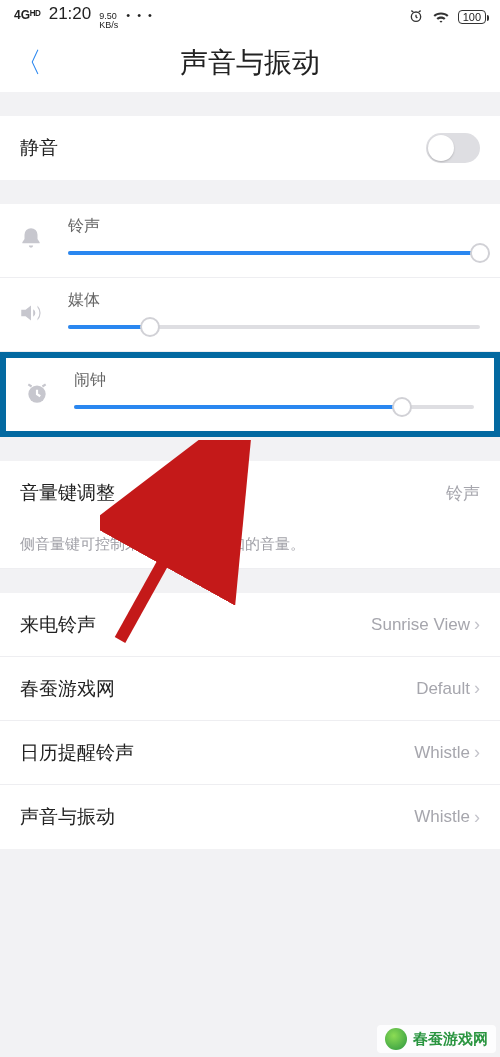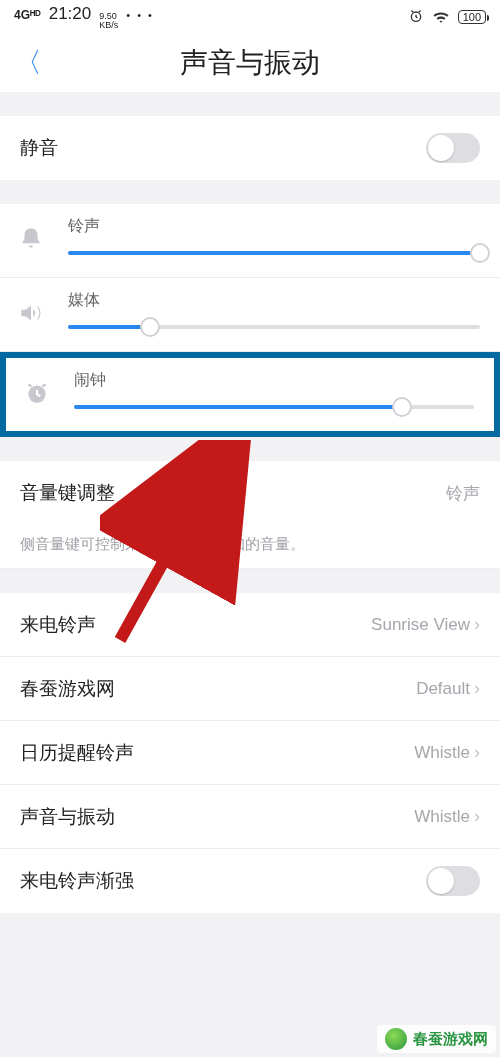--- a/index.html
+++ b/index.html
@@ -173,26 +173,20 @@
         <span class="chev">›</span>
       </span>
   </div>
   <div class="row">
     <span class="row-label">声音与振动</span>
     <span class="row-value">
         <span>Whistle</span>
         <span class="chev">›</span>
       </span>
   </div>
-  <div class="row">
-    <span class="row-label">来电铃声渐强</span>
-    <div class="toggle">
-        <div class="knob"></div>
-      </div>
-  </div>
 </div>
 
 <svg class="arrow-svg" width="170" height="220">
   <defs>
     <marker id="ah" markerWidth="16" markerHeight="14" refX="10" refY="7" orient="auto">
       <polygon points="0,0 16,7 0,14" fill="#c41919"></polygon>
     </marker>
   </defs>
   <line x1="20" y1="200" x2="120" y2="20" stroke="#c41919" stroke-width="12" marker-end="url(#ah)"></line>
 </svg>

